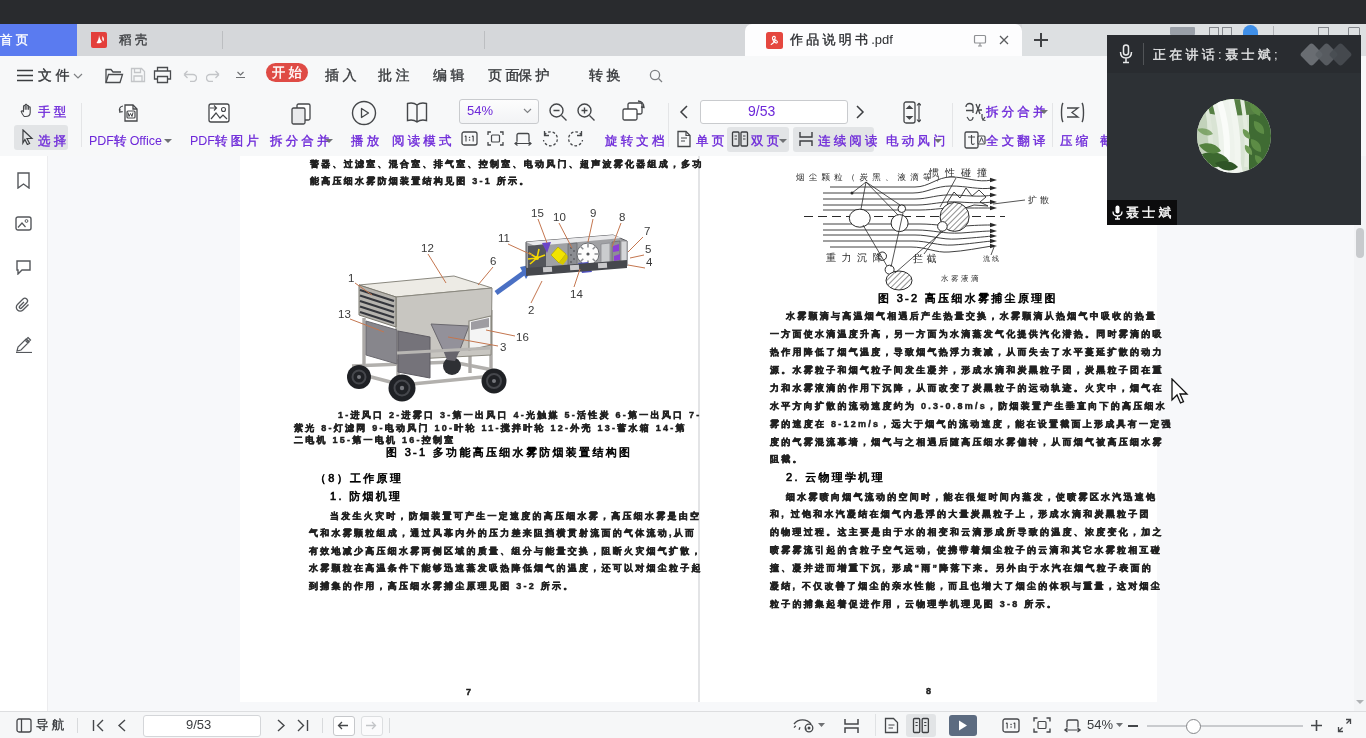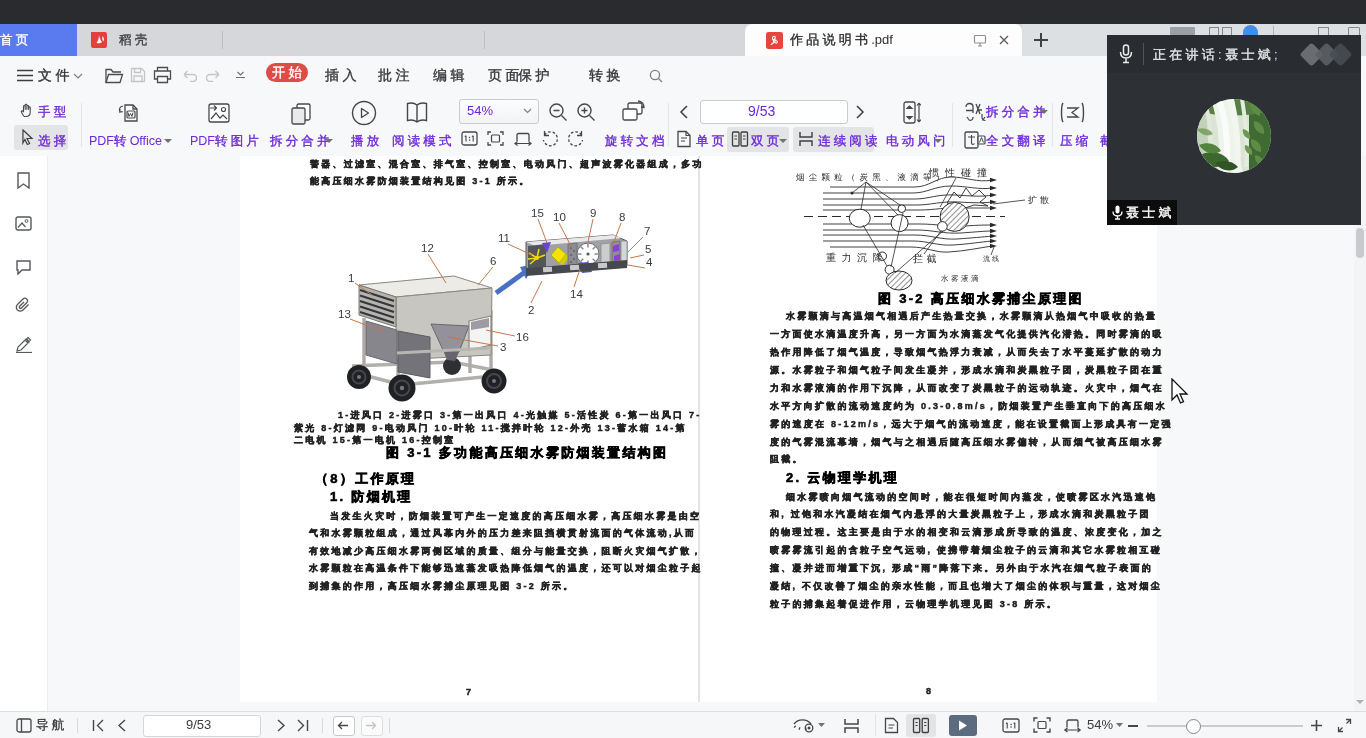--- a/index.html
+++ b/index.html
@@ -13,21 +13,21 @@
 .tabsep{position:absolute;top:7px;width:1px;height:18px;background:#bcbec1}
 #ribbon{left:0;top:56px;width:1366px;height:39px;background:#f7f8f9}
 .rm{position:absolute;top:0;height:39px;display:flex;align-items:center;font-size:14px;color:#35373a}
 #toolbar{left:0;top:95px;width:1366px;height:61px;background:#f7f8f9;border-bottom:1px solid #e2e3e5}
 .tl{position:absolute;font-size:12.5px;color:#6d28d9;white-space:nowrap}
 .hl{background:#e2e4e6;border-radius:3px}
 #content{left:0;top:156px;width:1366px;height:555px;background:#f7f8fa}
 #sidebar{left:0;top:156px;width:47px;height:555px;background:#ffffff;border-right:1px solid #ececee}
 .page{position:absolute;top:156px;height:546px;background:#ffffff}
 .ln{position:absolute;font-size:9px;letter-spacing:2.25px;color:#1a1a1a;font-weight:bold;-webkit-text-stroke:.45px #222;white-space:nowrap;line-height:9px}
-.lnb{position:absolute;font-size:13px;letter-spacing:2.3px;color:#000;font-weight:bold;-webkit-text-stroke:.6px #000;white-space:nowrap;line-height:9px}
+.lnb{position:absolute;font-size:11px;letter-spacing:2.3px;color:#000;font-weight:normal;-webkit-text-stroke:.6px #000;white-space:nowrap;line-height:9px}
 #statusbar{left:0;top:711px;width:1366px;height:27px;background:#f6f7f8;border-top:1px solid #dddee0}
 .st{position:absolute;font-size:12.5px;color:#3a3c3f;white-space:nowrap}
 #overlay{left:1107px;top:35px;width:254px;height:190px;background:#2d3135;z-index:50}
 #ovtop{position:absolute;left:0;top:0;width:254px;height:38px;background:#292c30}
 svg{display:block}
 </style>
 </head>
 <body>
 <div id="topbar" class="abs"></div>
 

